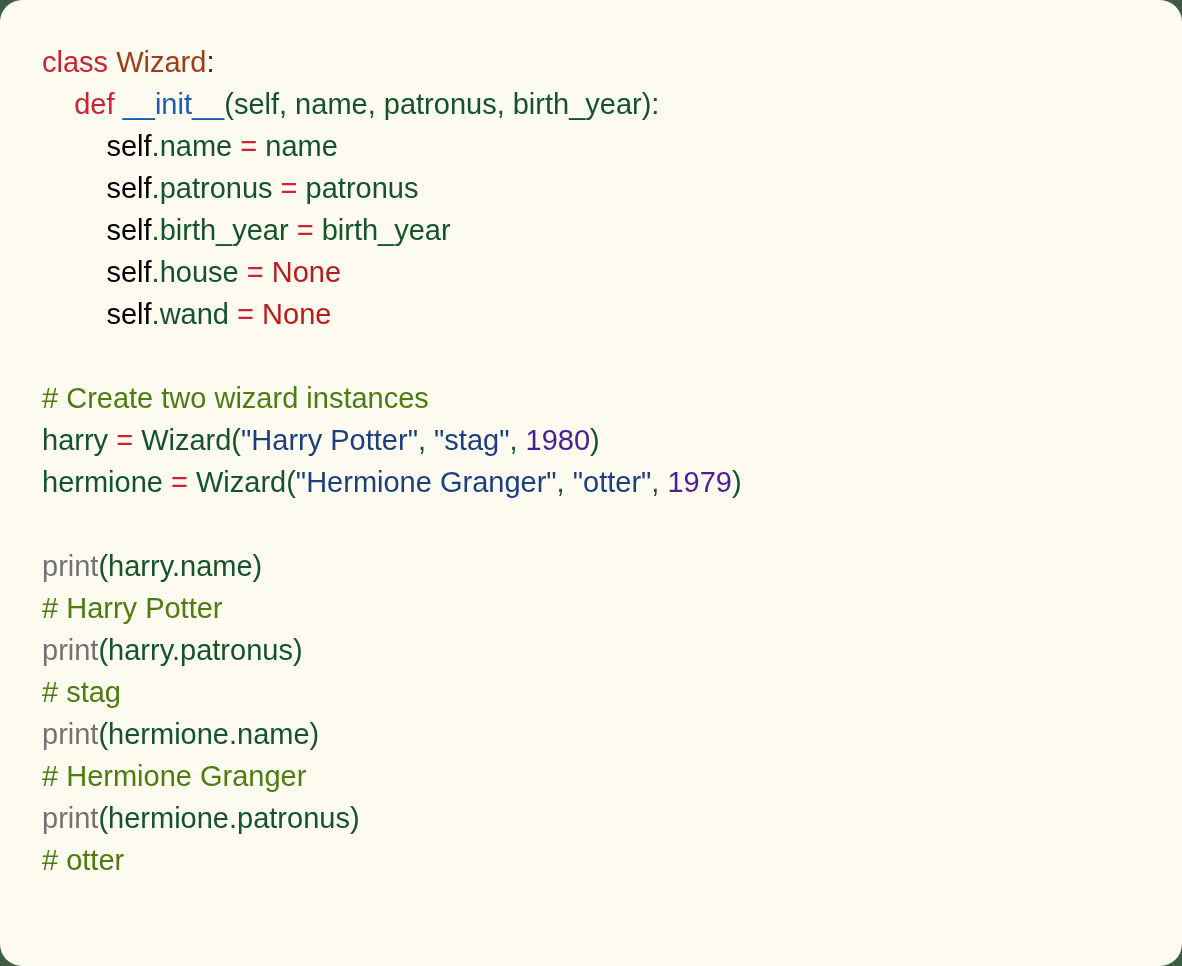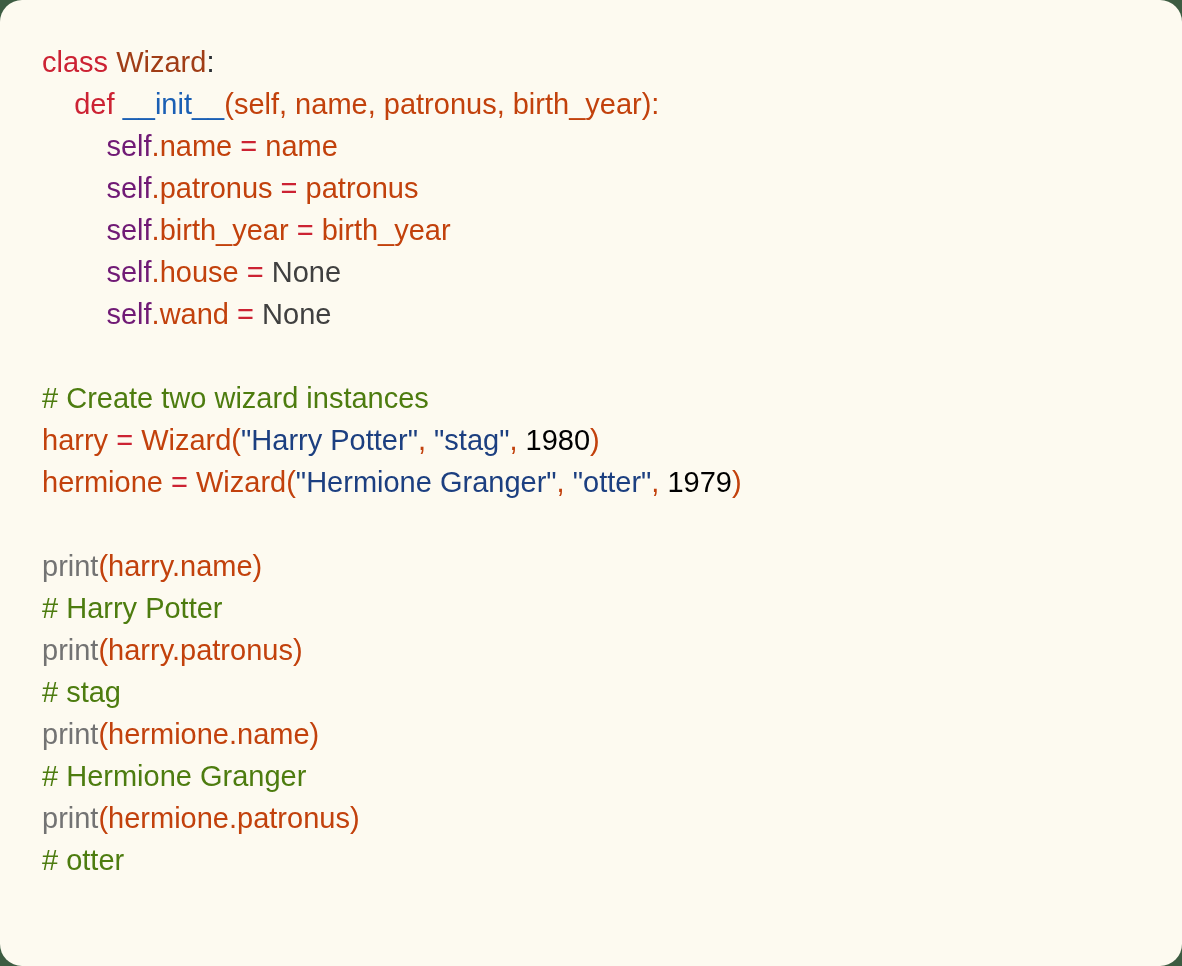--- a/index.html
+++ b/index.html
@@ -47,28 +47,28 @@
     min-height: 42px;
   }
   .line.blank {
     height: 42px;
   }
 
   
   .tok-keyword   { color: #cc2233; }
   .tok-class     { color: #a03d16; }
   .tok-builtin   { color: #737373; }
-  .tok-self      { color: #701a75; }
+  .tok-self      { color: #000000; }
   .tok-func      { color: #1a5fb4; }
-  .tok-none      { color: #404040; }
+  .tok-none      { color: #b91c1c; }
   .tok-operator  { color: #cc2233; }
   .tok-string    { color: #1c3f80; }
-  .tok-number    { color: #000000; }
+  .tok-number    { color: #4c1d95; }
   .tok-comment   { color: #4d7c0f; }
-  .tok-plain     { color: #c2410c; }
+  .tok-plain     { color: #14532d; }
   .tok-punct     { color: #2a2e33; }
 </style>
 </head>
 <body>
 
 <div class="code-card">
   <pre class="code-block" id="code-block"><div class="line"><span class="tok-keyword">class</span><span class="tok-plain"> </span><span class="tok-class">Wizard</span><span class="tok-punct">:</span></div><div class="line"><span class="tok-plain">    </span><span class="tok-keyword">def</span><span class="tok-plain"> </span><span class="tok-func">__init__</span><span class="tok-plain">(self, name, patronus, birth_year):</span></div><div class="line"><span class="tok-plain">        </span><span class="tok-self">self</span><span class="tok-plain">.name </span><span class="tok-operator">=</span><span class="tok-plain"> name</span></div><div class="line"><span class="tok-plain">        </span><span class="tok-self">self</span><span class="tok-plain">.patronus </span><span class="tok-operator">=</span><span class="tok-plain"> patronus</span></div><div class="line"><span class="tok-plain">        </span><span class="tok-self">self</span><span class="tok-plain">.birth_year </span><span class="tok-operator">=</span><span class="tok-plain"> birth_year</span></div><div class="line"><span class="tok-plain">        </span><span class="tok-self">self</span><span class="tok-plain">.house </span><span class="tok-operator">=</span><span class="tok-plain"> </span><span class="tok-none">None</span></div><div class="line"><span class="tok-plain">        </span><span class="tok-self">self</span><span class="tok-plain">.wand </span><span class="tok-operator">=</span><span class="tok-plain"> </span><span class="tok-none">None</span></div><div class="line blank">​</div><div class="line"><span class="tok-comment"># Create two wizard instances</span></div><div class="line"><span class="tok-plain">harry </span><span class="tok-operator">=</span><span class="tok-plain"> Wizard(</span><span class="tok-string">"Harry Potter"</span><span class="tok-plain">, </span><span class="tok-string">"stag"</span><span class="tok-plain">, </span><span class="tok-number">1980</span><span class="tok-plain">)</span></div><div class="line"><span class="tok-plain">hermione </span><span class="tok-operator">=</span><span class="tok-plain"> Wizard(</span><span class="tok-string">"Hermione Granger"</span><span class="tok-plain">, </span><span class="tok-string">"otter"</span><span class="tok-plain">, </span><span class="tok-number">1979</span><span class="tok-plain">)</span></div><div class="line blank">​</div><div class="line"><span class="tok-builtin">print</span><span class="tok-plain">(harry.name)</span></div><div class="line"><span class="tok-comment"># Harry Potter</span></div><div class="line"><span class="tok-builtin">print</span><span class="tok-plain">(harry.patronus)</span></div><div class="line"><span class="tok-comment"># stag</span></div><div class="line"><span class="tok-builtin">print</span><span class="tok-plain">(hermione.name)</span></div><div class="line"><span class="tok-comment"># Hermione Granger</span></div><div class="line"><span class="tok-builtin">print</span><span class="tok-plain">(hermione.patronus)</span></div><div class="line"><span class="tok-comment"># otter</span></div></pre>
 </div>
 
 </body></html>

